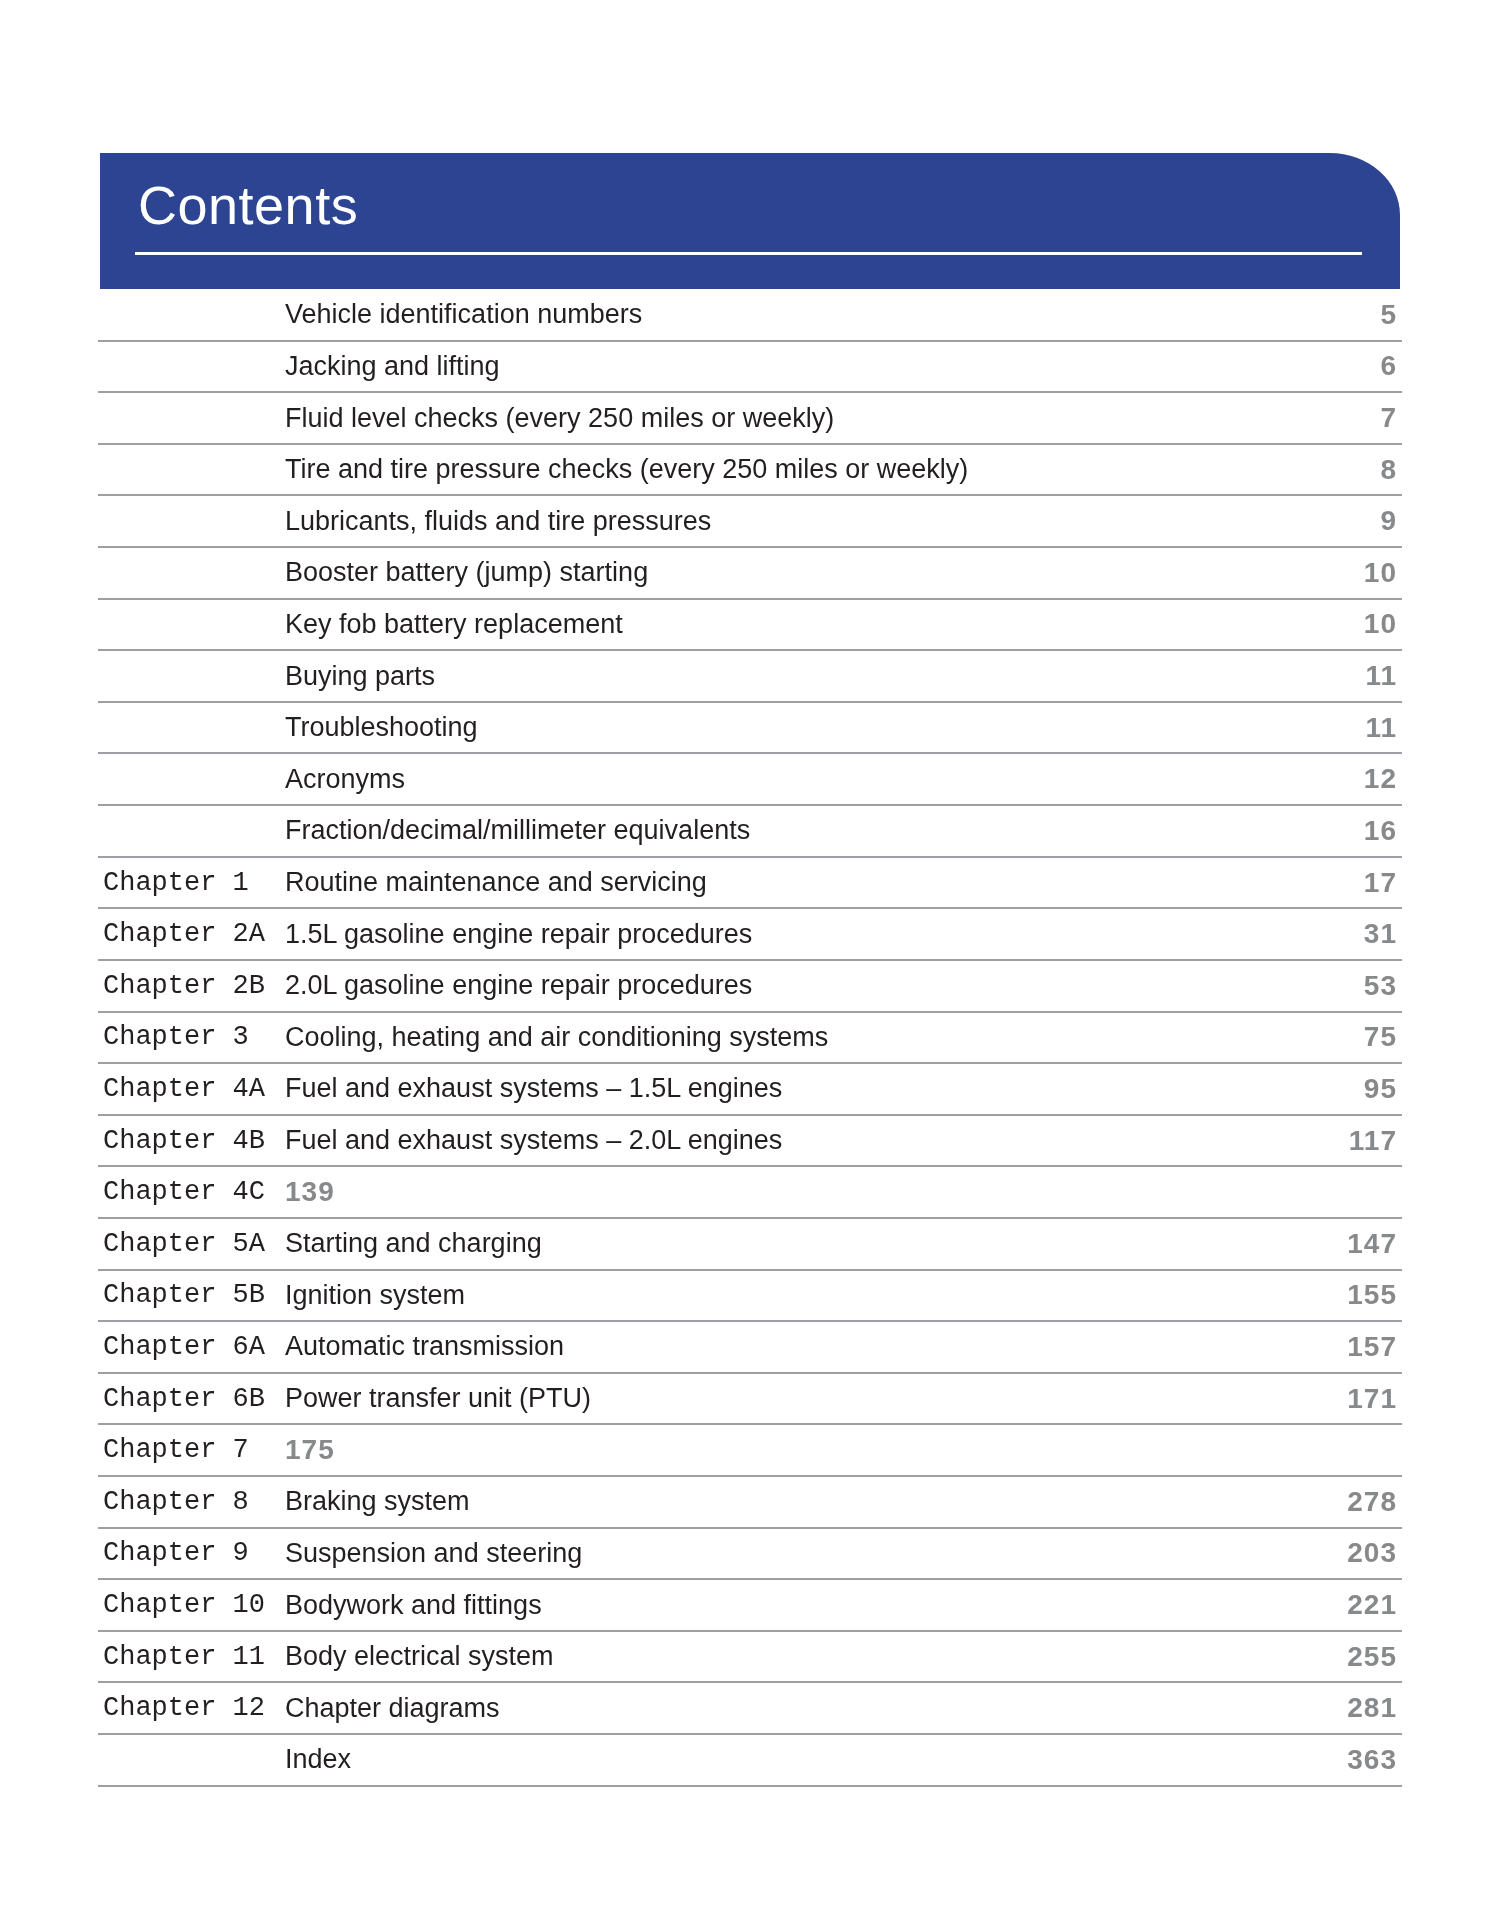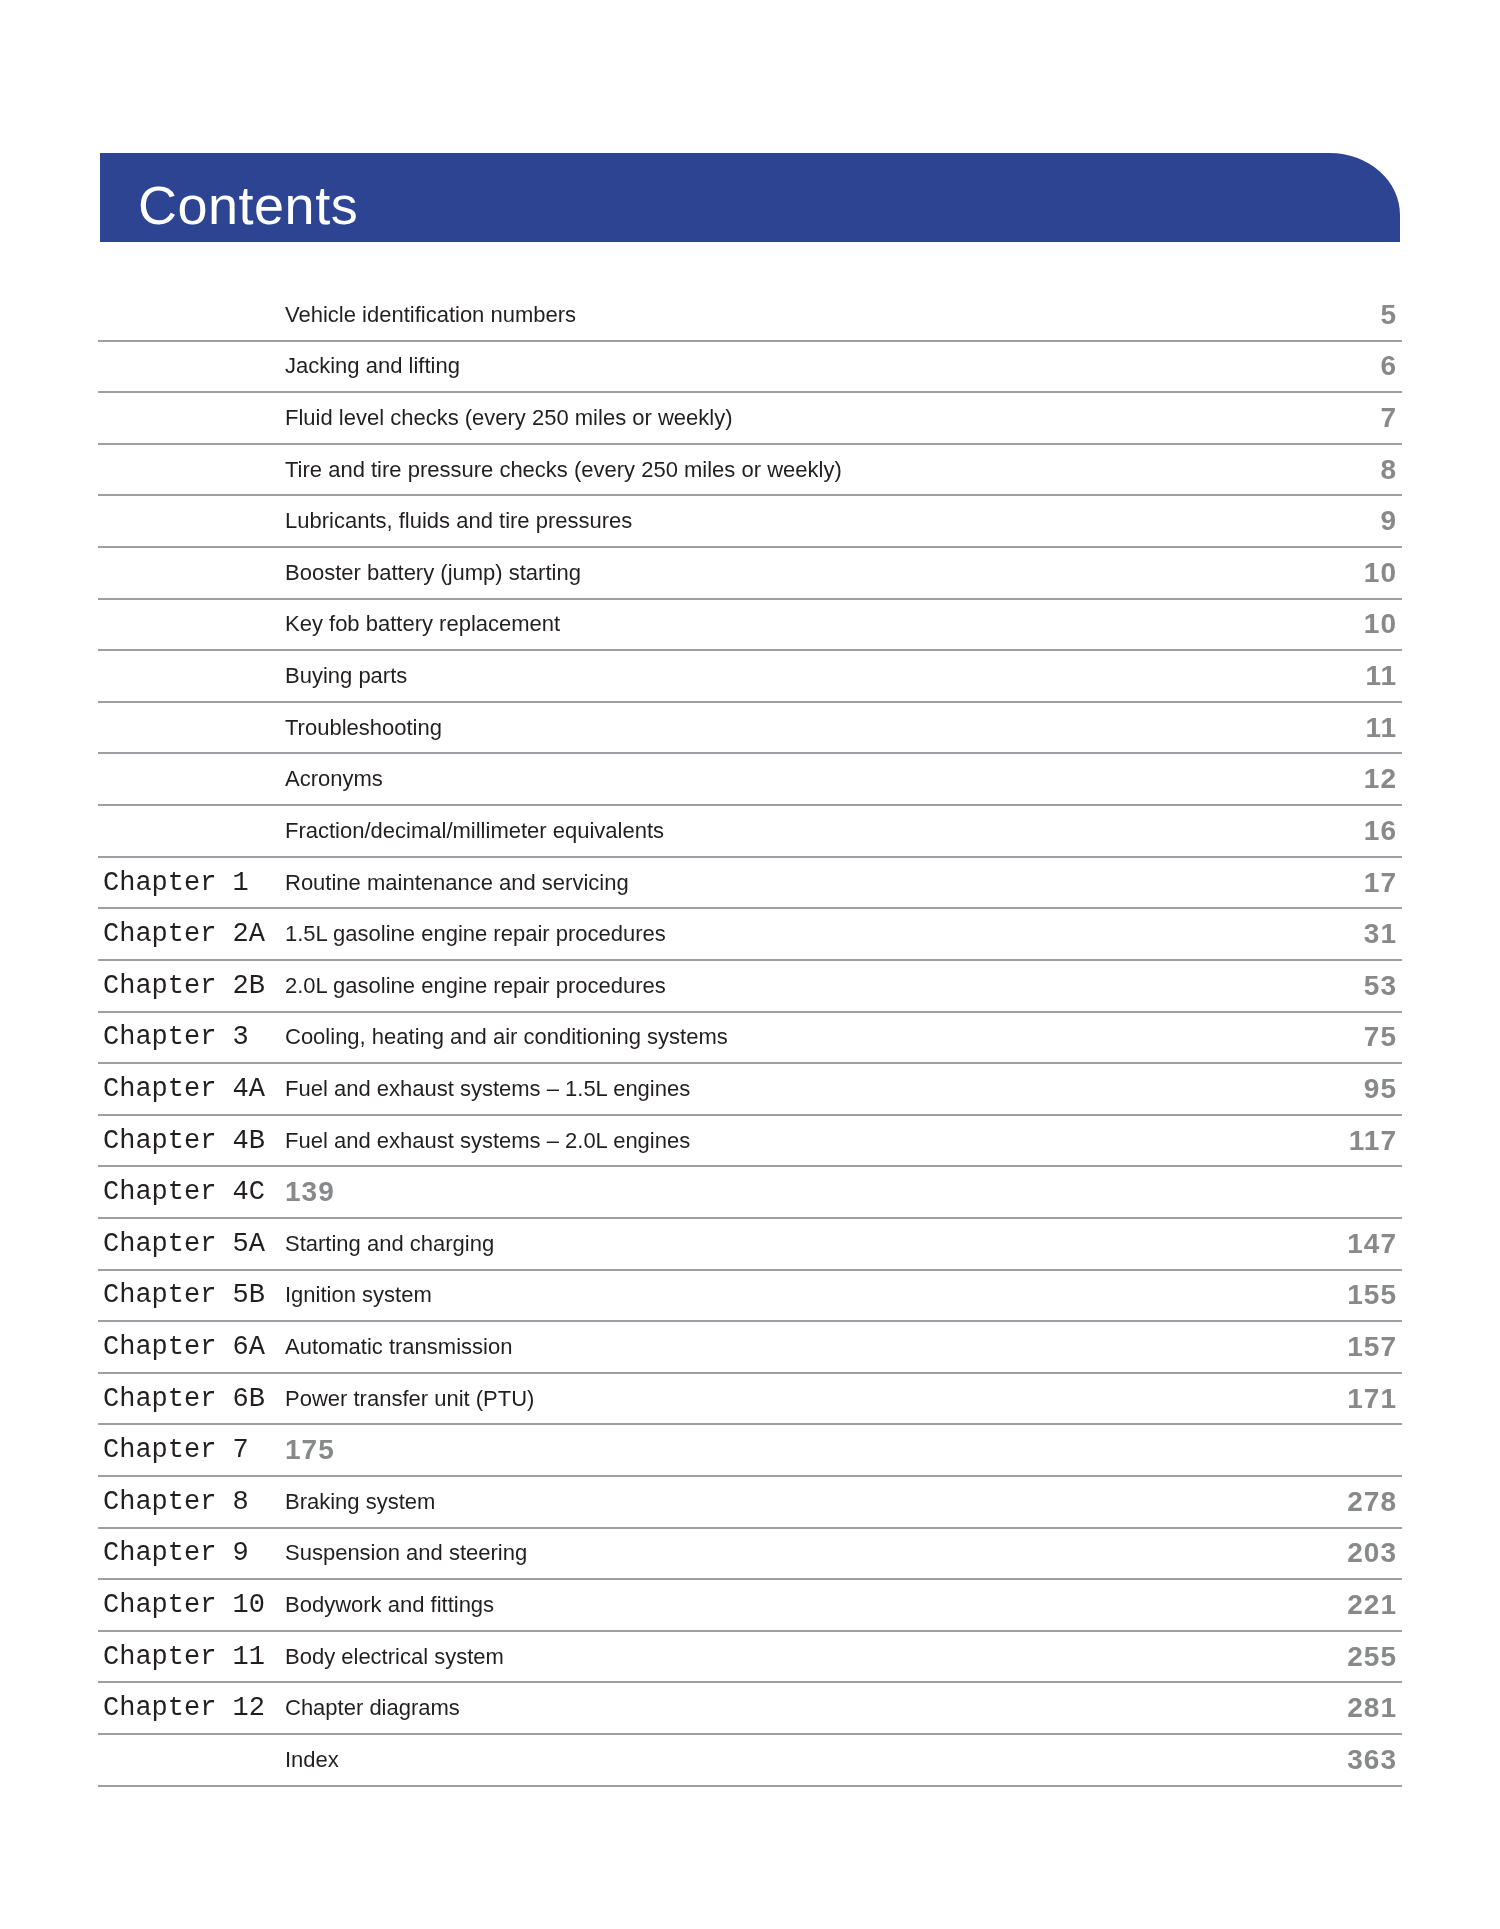--- a/index.html
+++ b/index.html
@@ -13,21 +13,21 @@
   html,body{background:#ffffff;}
   body{
     width:1500px;height:1929px;
     position:relative;
     font-family:"Liberation Sans","DejaVu Sans",sans-serif;
     overflow:hidden;
   }
   .banner{
     position:absolute;
     left:100px;top:153px;
-    width:1300px;height:89px;
+    width:1300px;height:136px;
     background:var(--banner-blue);
     border-top-right-radius:70px 62px;
   }
   .banner-title{
     position:absolute;
     left:38px;top:23px;
     font-size:54px;
     line-height:58px;
     color:var(--banner-text);
     letter-spacing:0.5px;
@@ -53,21 +53,21 @@
     flex:none;
     width:187px;
     padding-left:5px;
     font-size:27px;
     color:var(--text-dark);
     white-space:nowrap;
     font-family:Liberation Mono, monospace;
   }
   .title{
     flex:1;
-    font-size:22px;
+    font-size:27px;
     color:var(--text-dark);
     white-space:nowrap;
   }
   .page-num{
     flex:none;
     font-size:28px;
     font-weight:bold;
     color:var(--page-number-gray);
     padding-right:5px;
     letter-spacing:1px;

